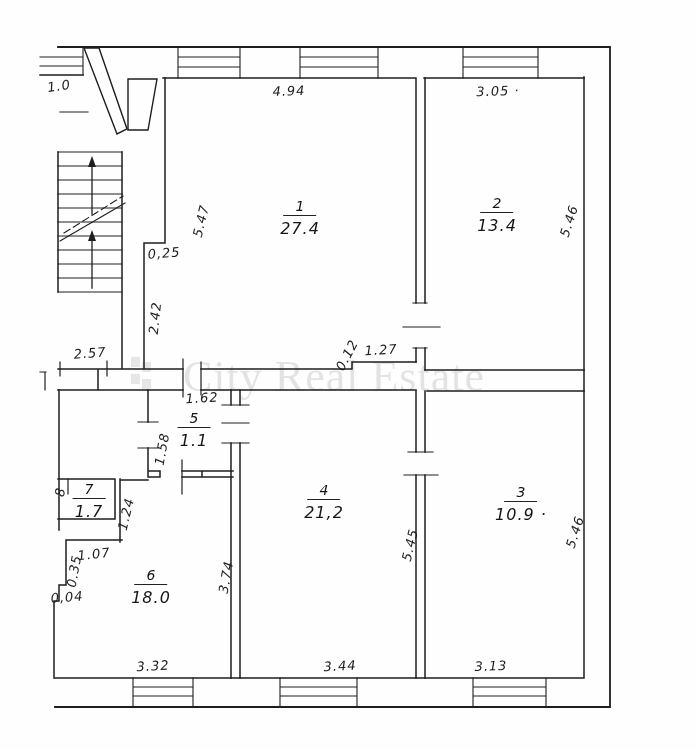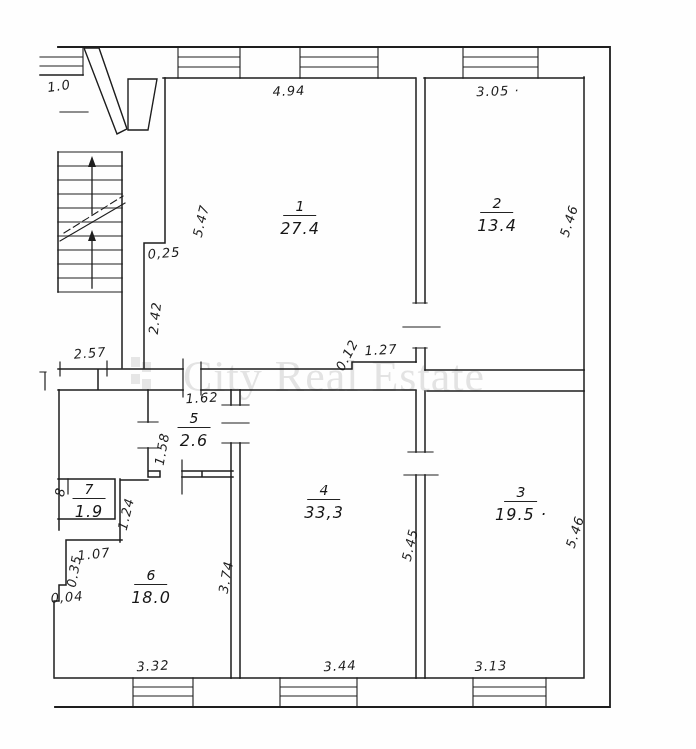--- a/index.html
+++ b/index.html
@@ -139,19 +139,19 @@
       <div class="dim-label" style="left: 226px; top: 577px; transform: translate(-50%, -50%) rotate(-80deg);">3.74</div>
       <div class="dim-label" style="left: 410px; top: 545px; transform: translate(-50%, -50%) rotate(-76deg);">5.45</div>
       <div class="dim-label" style="left: 575px; top: 532px; transform: translate(-50%, -50%) rotate(-72deg);">5.46</div>
       <div class="dim-label" style="left: 153px; top: 666px; transform: translate(-50%, -50%) rotate(-3deg);">3.32</div>
       <div class="dim-label" style="left: 340px; top: 666px; transform: translate(-50%, -50%) rotate(-3deg);">3.44</div>
       <div class="dim-label" style="left: 491px; top: 666px; transform: translate(-50%, -50%) rotate(-2deg);">3.13</div>
       <div class="dim-label" style="left: 59px; top: 86px; transform: translate(-50%, -50%) rotate(-8deg);">1.0</div>
       <div class="dim-label" style="left: 60px; top: 492px; transform: translate(-50%, -50%) rotate(-80deg);">8</div>
       <div class="room-label" style="left: 300px; top: 196px; transform: translateX(-50%);"><span class="rn">1</span><span class="ra">27.4</span></div>
       <div class="room-label" style="left: 497px; top: 193px; transform: translateX(-50%);"><span class="rn">2</span><span class="ra">13.4</span></div>
-      <div class="room-label" style="left: 521px; top: 482px; transform: translateX(-50%);"><span class="rn">3</span><span class="ra">19.5 ·</span></div>
-      <div class="room-label" style="left: 324px; top: 480px; transform: translateX(-50%);"><span class="rn">4</span><span class="ra">33,3</span></div>
-      <div class="room-label" style="left: 194px; top: 408px; transform: translateX(-50%);"><span class="rn">5</span><span class="ra">2.6</span></div>
+      <div class="room-label" style="left: 521px; top: 482px; transform: translateX(-50%);"><span class="rn">3</span><span class="ra">10.9 ·</span></div>
+      <div class="room-label" style="left: 324px; top: 480px; transform: translateX(-50%);"><span class="rn">4</span><span class="ra">21,2</span></div>
+      <div class="room-label" style="left: 194px; top: 408px; transform: translateX(-50%);"><span class="rn">5</span><span class="ra">1.1</span></div>
       <div class="room-label" style="left: 151px; top: 565px; transform: translateX(-50%);"><span class="rn">6</span><span class="ra">18.0</span></div>
-      <div class="room-label" style="left: 89px; top: 479px; transform: translateX(-50%);"><span class="rn">7</span><span class="ra">1.9</span></div>
+      <div class="room-label" style="left: 89px; top: 479px; transform: translateX(-50%);"><span class="rn">7</span><span class="ra">1.7</span></div>
     </div>
 </div>
 
 </body></html>

